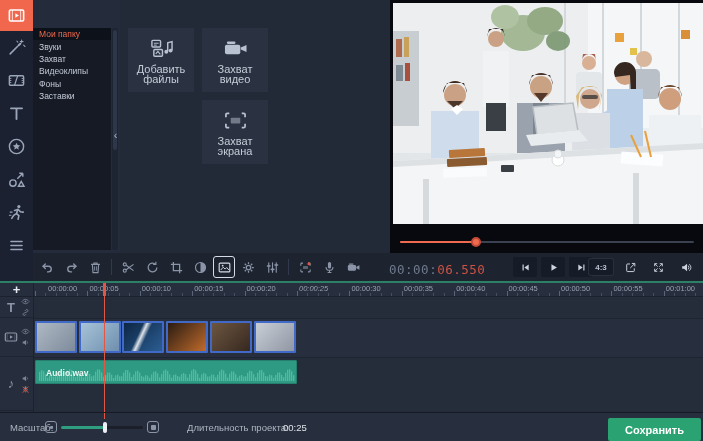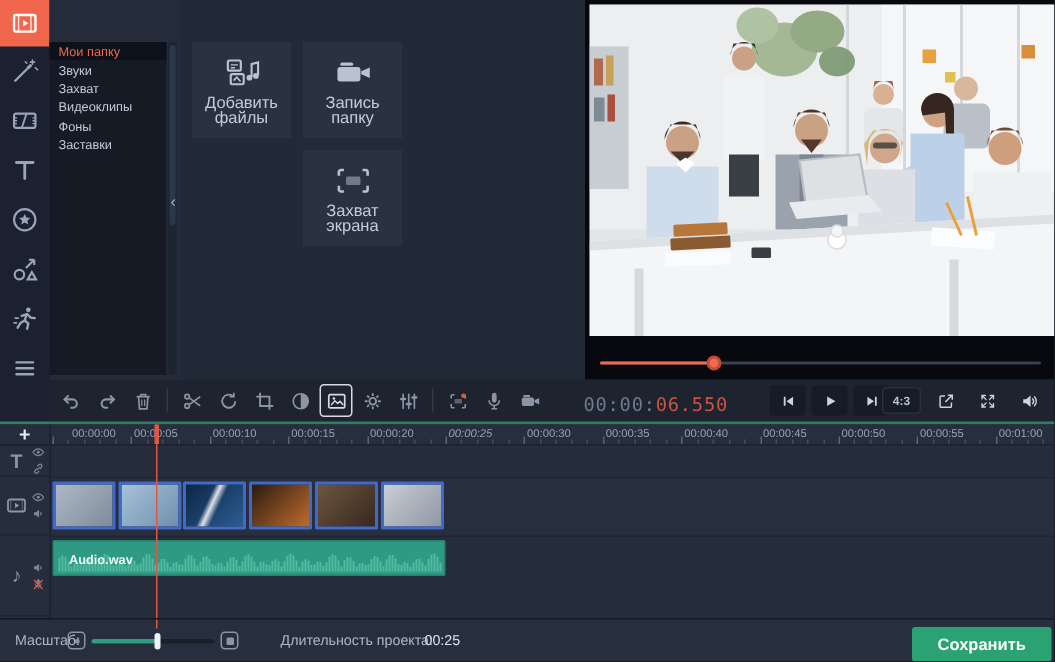--- a/index.html
+++ b/index.html
@@ -228,21 +228,21 @@
         <div class="tile-label">Добавить файлы</div>
       </div>
       <div class="tile" style="left: 82px; top: 28px;">
         <span class="icon">
           <svg viewBox="0 0 28 24">
             <rect x="3" y="8" width="16" height="10" rx="2" fill="currentColor"></rect>
             <path d="M19.5 11l6-2.7v7.4l-6-2.7z" fill="currentColor"></path>
             <rect x="5" y="4.8" width="9" height="2.4" rx="1.2" fill="currentColor"></rect>
           </svg>
         </span>
-        <div class="tile-label">Запись папку</div>
+        <div class="tile-label">Захват видео</div>
       </div>
       <div class="tile" style="left: 82px; top: 100px;">
         <span class="icon">
           <svg viewBox="0 0 28 24" fill="none" stroke="currentColor" stroke-width="1.8">
             <path d="M7.5 4.5h-2A1.5 1.5 0 0 0 4 6v2.5M20.5 4.5h2A1.5 1.5 0 0 1 24 6v2.5M7.5 19.5h-2A1.5 1.5 0 0 1 4 18v-2.5M20.5 19.5h2a1.5 1.5 0 0 0 1.5-1.5v-2.5"></path>
             <rect x="9" y="9" width="10" height="6" rx="1" fill="currentColor" opacity=".5" stroke="none"></rect>
           </svg>
         </span>
         <div class="tile-label">Захват экрана</div>
       </div>

